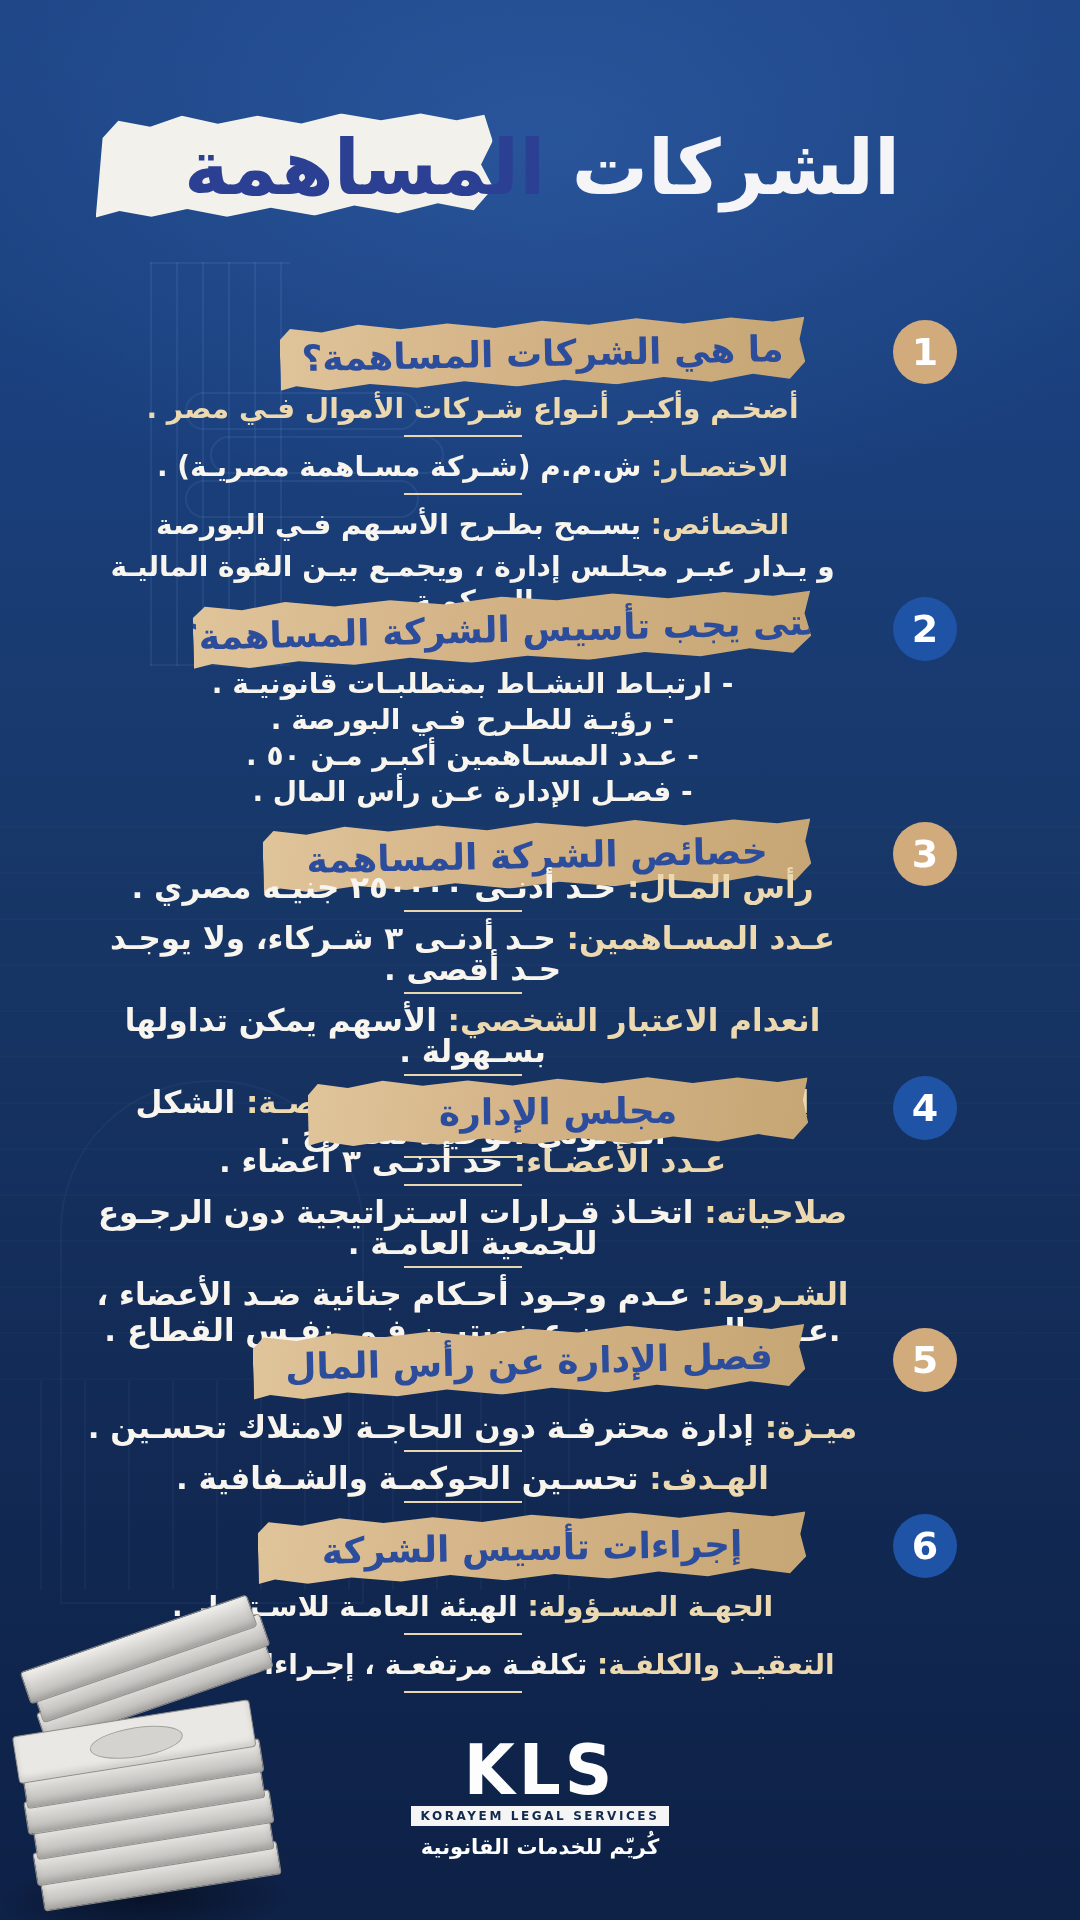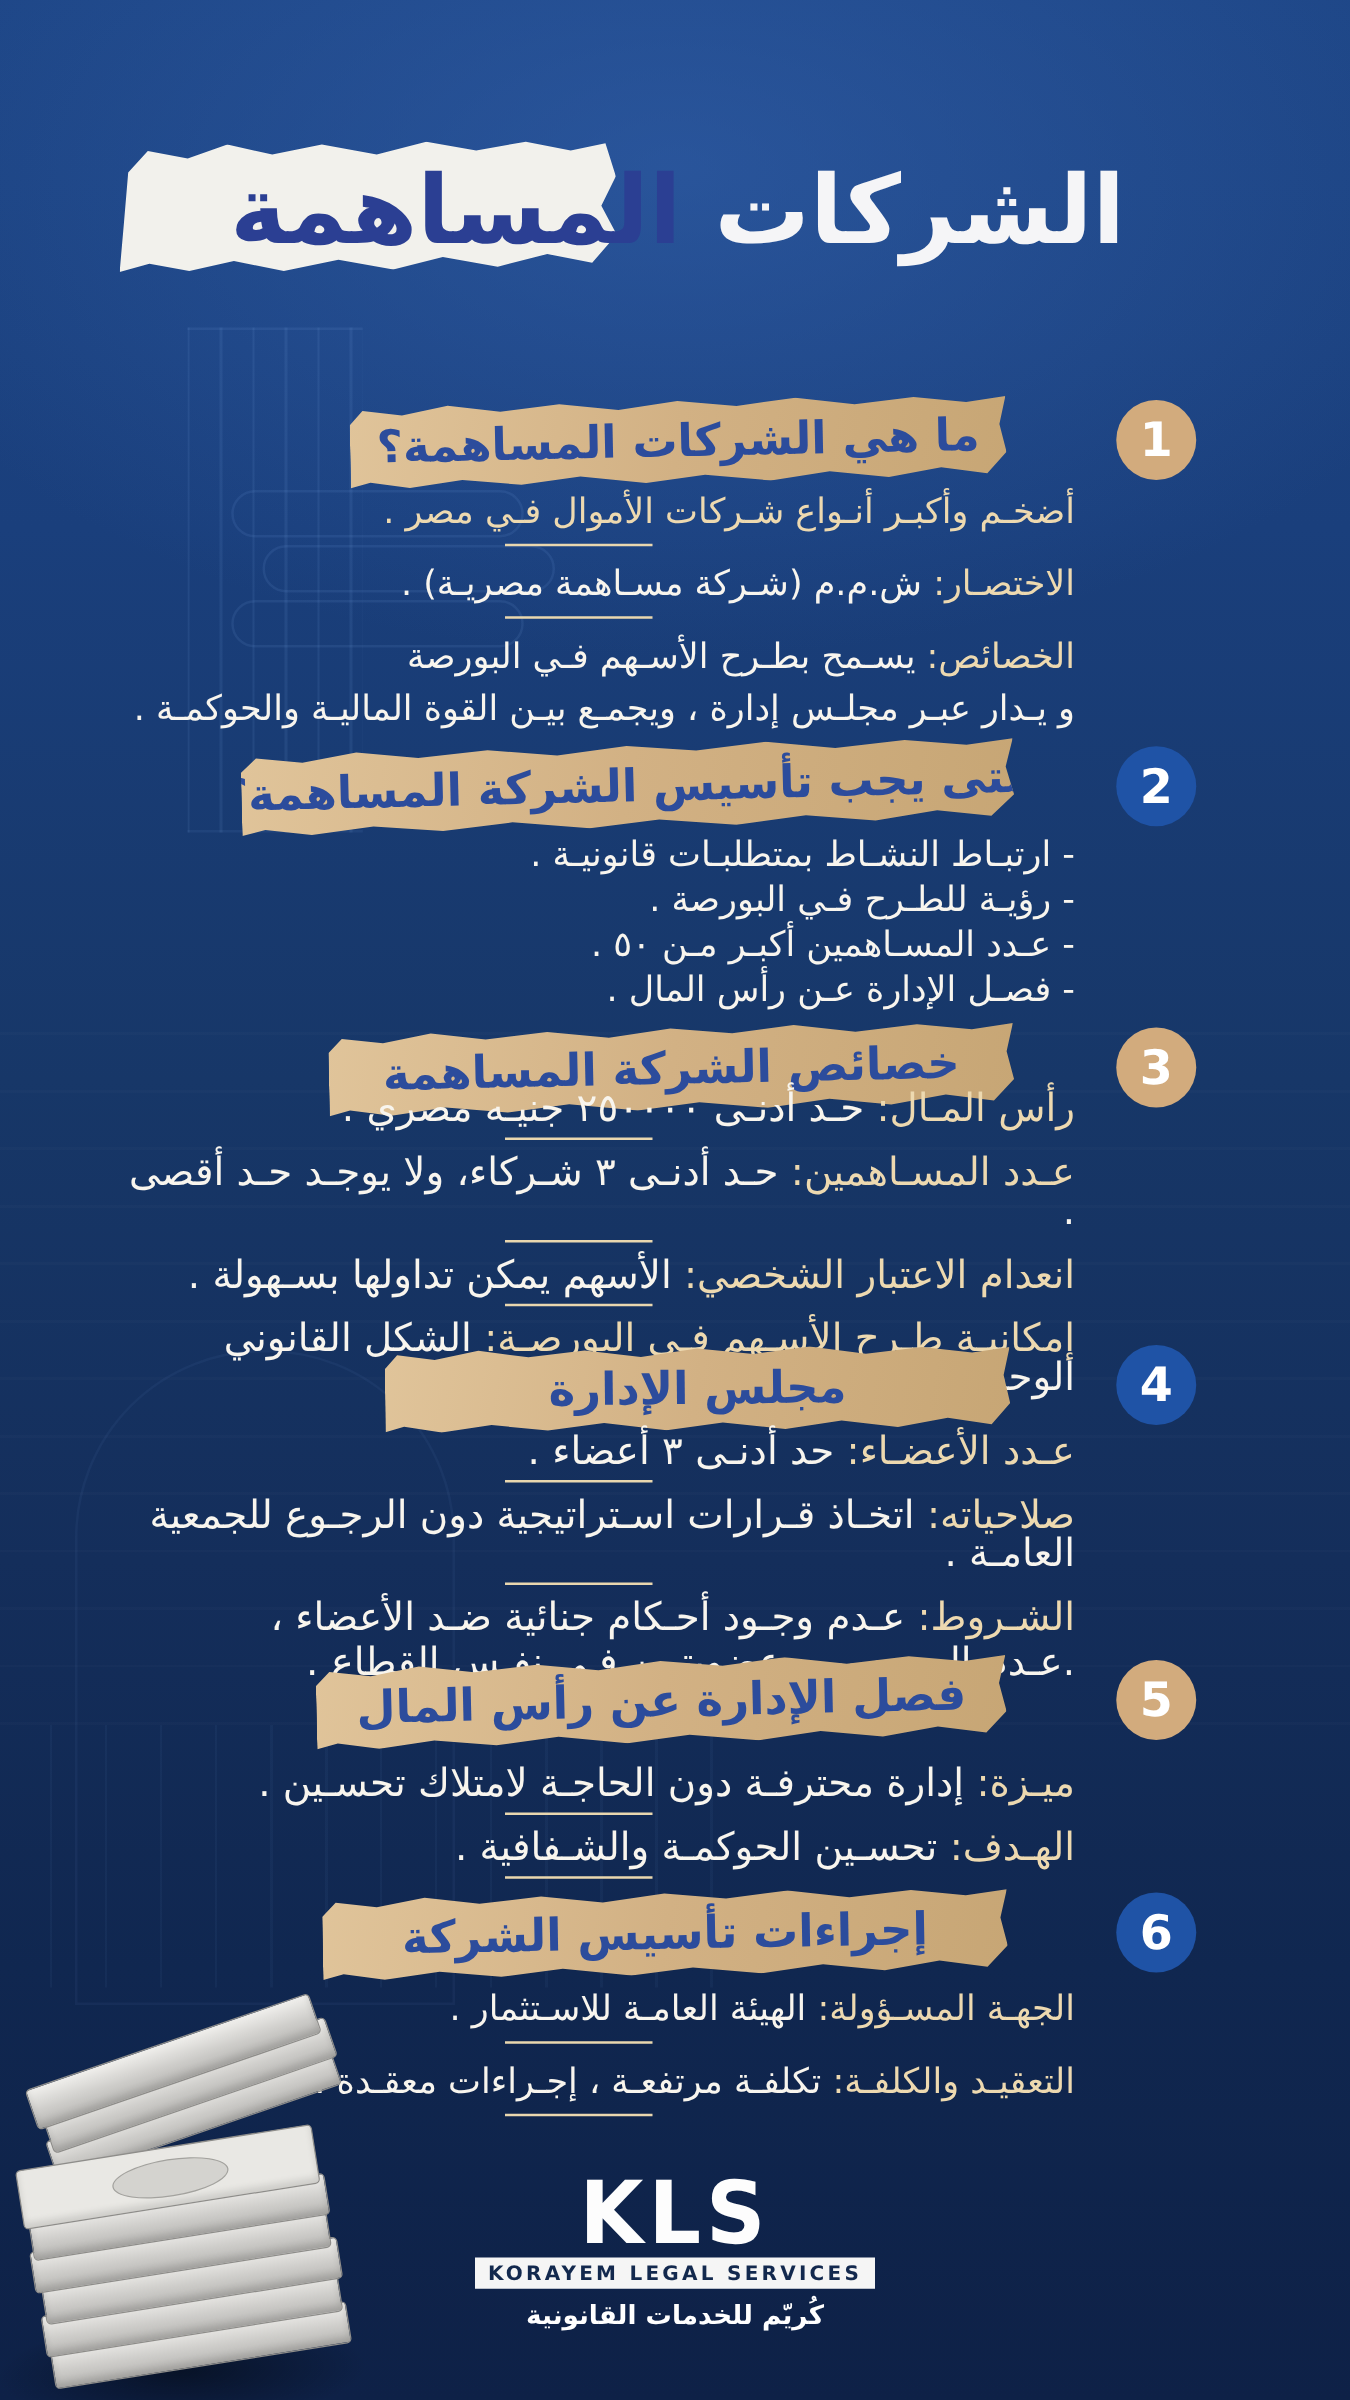--- a/index.html
+++ b/index.html
@@ -46,39 +46,39 @@
 
   
   .badge{position:absolute;left:893px;width:64px;height:64px;border-radius:50%;
     display:flex;align-items:center;justify-content:center;color:#fff;
     font-size:38px;font-weight:700;}
   .b-tan{background:#d2ab7d;}
   .b-blue{background:#1f53a6;}
   .b1{top:320px}.b2{top:597px}.b3{top:822px}.b4{top:1076px}.b5{top:1328px}.b6{top:1514px}
 
   
-  .content{position:absolute;left:85px;width:775px;direction:rtl;text-align:right;
-    font-weight:400;font-size:28px;color:#f7f4ec;}
+  .content{position:absolute;left:85px;width:775px;direction:rtl;text-align:center;
+    font-weight:700;font-size:28px;color:#f7f4ec;}
   .c1{top:392px}.c2{top:666px}.c3{top:872px}.c4{top:1146px}.c5{top:1412px}.c6{top:1590px}
   .item{line-height:34px;margin:0;}
   .lbl{color:#edd9b0;}
   .txt{color:#f8f5ee;margin-top:12px;}
   .cont{margin-top:8px;color:#f8f5ee;}
   .divider{width:118px;height:2px;background:#e9d7af;margin:9px 338px 13px 0;}
   .tight .item{line-height:31px;font-size:31px;}
   .tight .divider{margin:7px 338px 11px 0;}
   .tight .cont{margin-top:5px;}
   .bullet{line-height:36px;margin:0;font-size:28px;color:#f8f5ee;}
 
   
   .logo{position:absolute;top:1740px;left:50%;transform:translateX(-50%);width:420px;
     display:flex;flex-direction:column;align-items:center;}
   .kls{font-size:66px;line-height:62px;font-weight:900;color:#fdfdfd;letter-spacing:4px;
     transform:scaleY(1.05);}
-  .kls-strip{background:#f5f5f5;color:#13294e;font-size:16px;font-weight:700;
+  .kls-strip{background:#f5f5f5;color:#13294e;font-size:12px;font-weight:700;
     letter-spacing:2.6px;padding:3px 10px;margin-top:4px;white-space:nowrap;}
   .kls-ar{direction:rtl;color:#ffffff;font-size:21px;font-weight:700;margin-top:9px;}
 
   
   .money{position:absolute;left:6px;top:1668px;width:280px;height:252px;transform:rotate(-2deg);}
   .money .shadow{position:absolute;left:-14px;top:186px;width:300px;height:86px;
     background:radial-gradient(ellipse,rgba(0,0,0,.45),rgba(0,0,0,0) 70%);}
   .pile{position:absolute;}
   .pile-back{left:18px;top:0;transform:rotate(-17deg);}
   .pile-front{left:8px;top:64px;transform:rotate(-7deg);}

